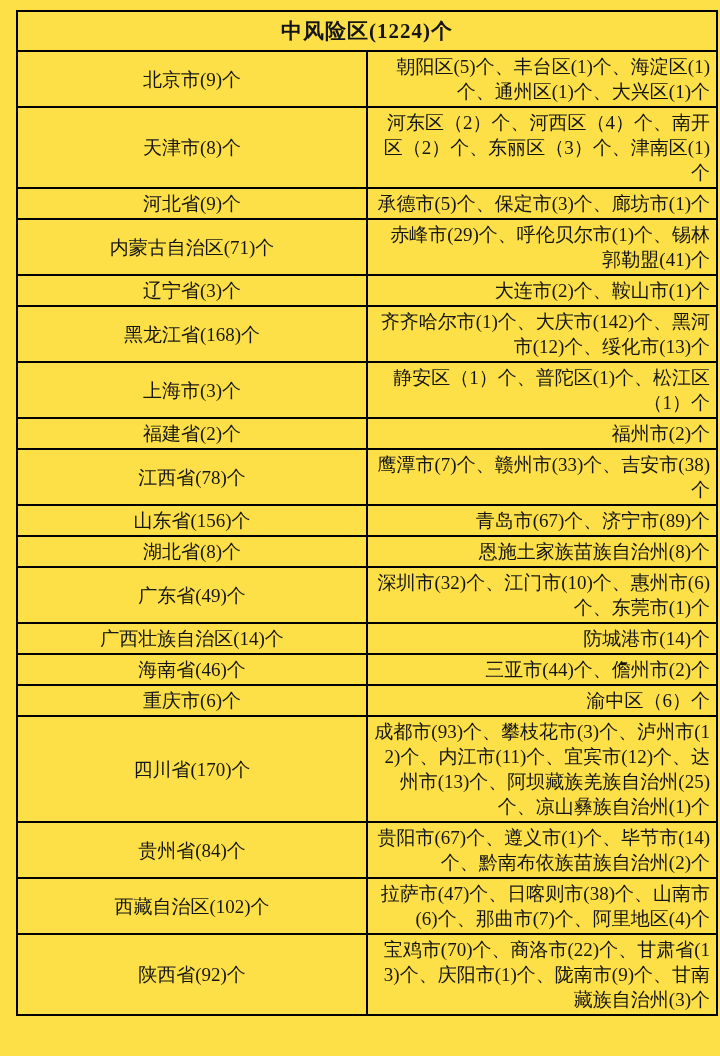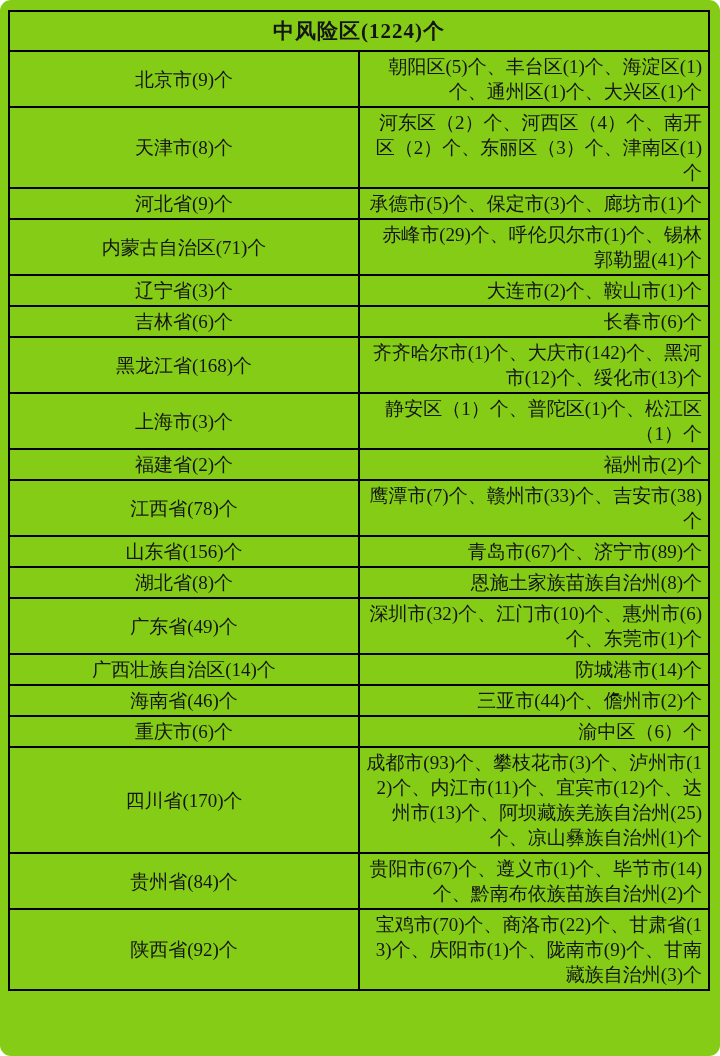--- a/index.html
+++ b/index.html
@@ -6,25 +6,24 @@
     margin: 0;
     padding: 0;
     background: #ffffff;
     width: 720px;
     font-family: "Liberation Serif", "DejaVu Serif", serif;
     color: #151515;
   }
   .page {
     width: 720px;
     height: 1056px;
-    background: #84cc16;
+    background: #fde047;
     overflow: hidden;
     box-sizing: border-box;
-    padding: 10px 7px 0 8px;
-    border-radius: 11px;
+    padding: 10px 7px 0 16px;
   }
   table.risk-table {
     border-collapse: collapse;
     width: 702px;
     table-layout: fixed;
   }
   table.risk-table th,
   table.risk-table td {
     border: 2px solid #000;
     box-sizing: border-box;
@@ -80,24 +79,20 @@
   </tr>
         <tr>
     <td class="province-cell">内蒙古自治区(71)个</td>
     <td class="detail-cell">赤峰市(29)个、呼伦贝尔市(1)个、锡林郭勒盟(41)个</td>
   </tr>
         <tr>
     <td class="province-cell">辽宁省(3)个</td>
     <td class="detail-cell">大连市(2)个、鞍山市(1)个</td>
   </tr>
         <tr>
-    <td class="province-cell">吉林省(6)个</td>
-    <td class="detail-cell">长春市(6)个</td>
-  </tr>
-        <tr>
     <td class="province-cell">黑龙江省(168)个</td>
     <td class="detail-cell">齐齐哈尔市(1)个、大庆市(142)个、黑河市(12)个、绥化市(13)个</td>
   </tr>
         <tr>
     <td class="province-cell">上海市(3)个</td>
     <td class="detail-cell">静安区（1）个、普陀区(1)个、松江区（1）个</td>
   </tr>
         <tr>
     <td class="province-cell">福建省(2)个</td>
     <td class="detail-cell">福州市(2)个</td>
@@ -132,19 +127,23 @@
   </tr>
         <tr>
     <td class="province-cell">四川省(170)个</td>
     <td class="detail-cell">成都市(93)个、攀枝花市(3)个、泸州市(12)个、内江市(11)个、宜宾市(12)个、达州市(13)个、阿坝藏族羌族自治州(25)个、凉山彝族自治州(1)个</td>
   </tr>
         <tr>
     <td class="province-cell">贵州省(84)个</td>
     <td class="detail-cell">贵阳市(67)个、遵义市(1)个、毕节市(14)个、黔南布依族苗族自治州(2)个</td>
   </tr>
         <tr>
+    <td class="province-cell">西藏自治区(102)个</td>
+    <td class="detail-cell">拉萨市(47)个、日喀则市(38)个、山南市(6)个、那曲市(7)个、阿里地区(4)个</td>
+  </tr>
+        <tr>
     <td class="province-cell">陕西省(92)个</td>
     <td class="detail-cell">宝鸡市(70)个、商洛市(22)个、甘肃省(13)个、庆阳市(1)个、陇南市(9)个、甘南藏族自治州(3)个</td>
   </tr>
       </tbody>
 
   </table>
 </div>
 
 </body></html>

